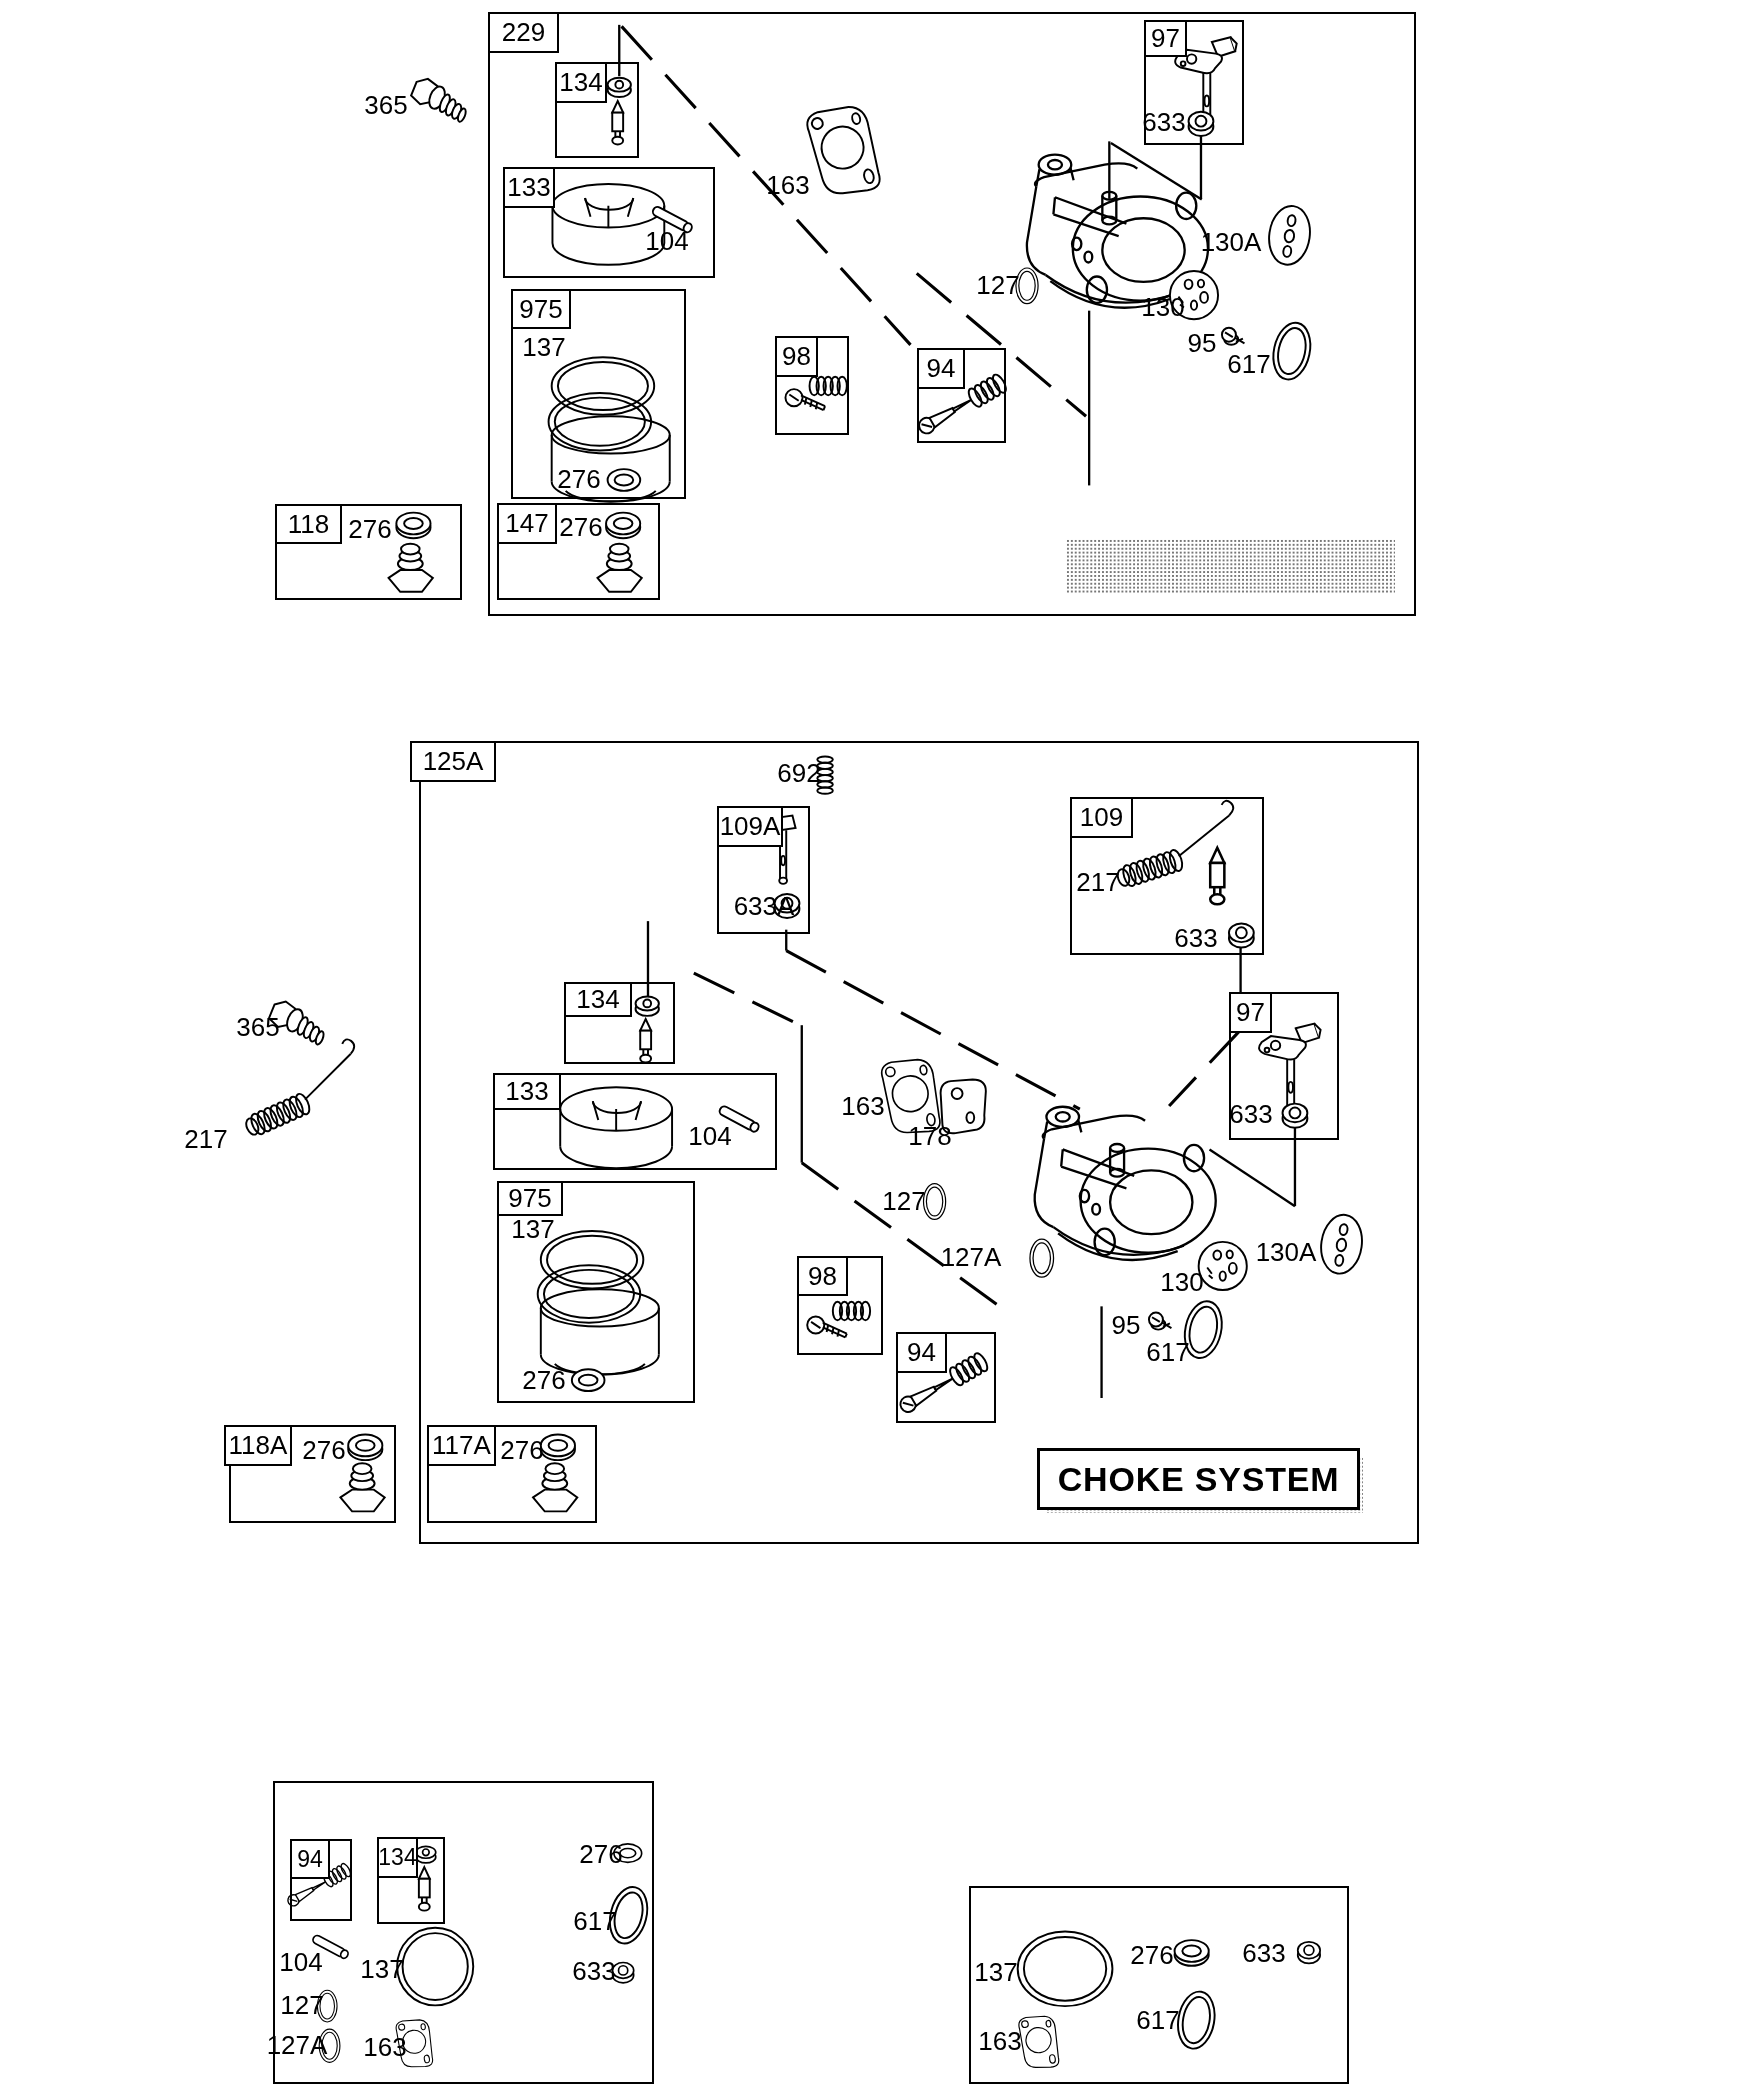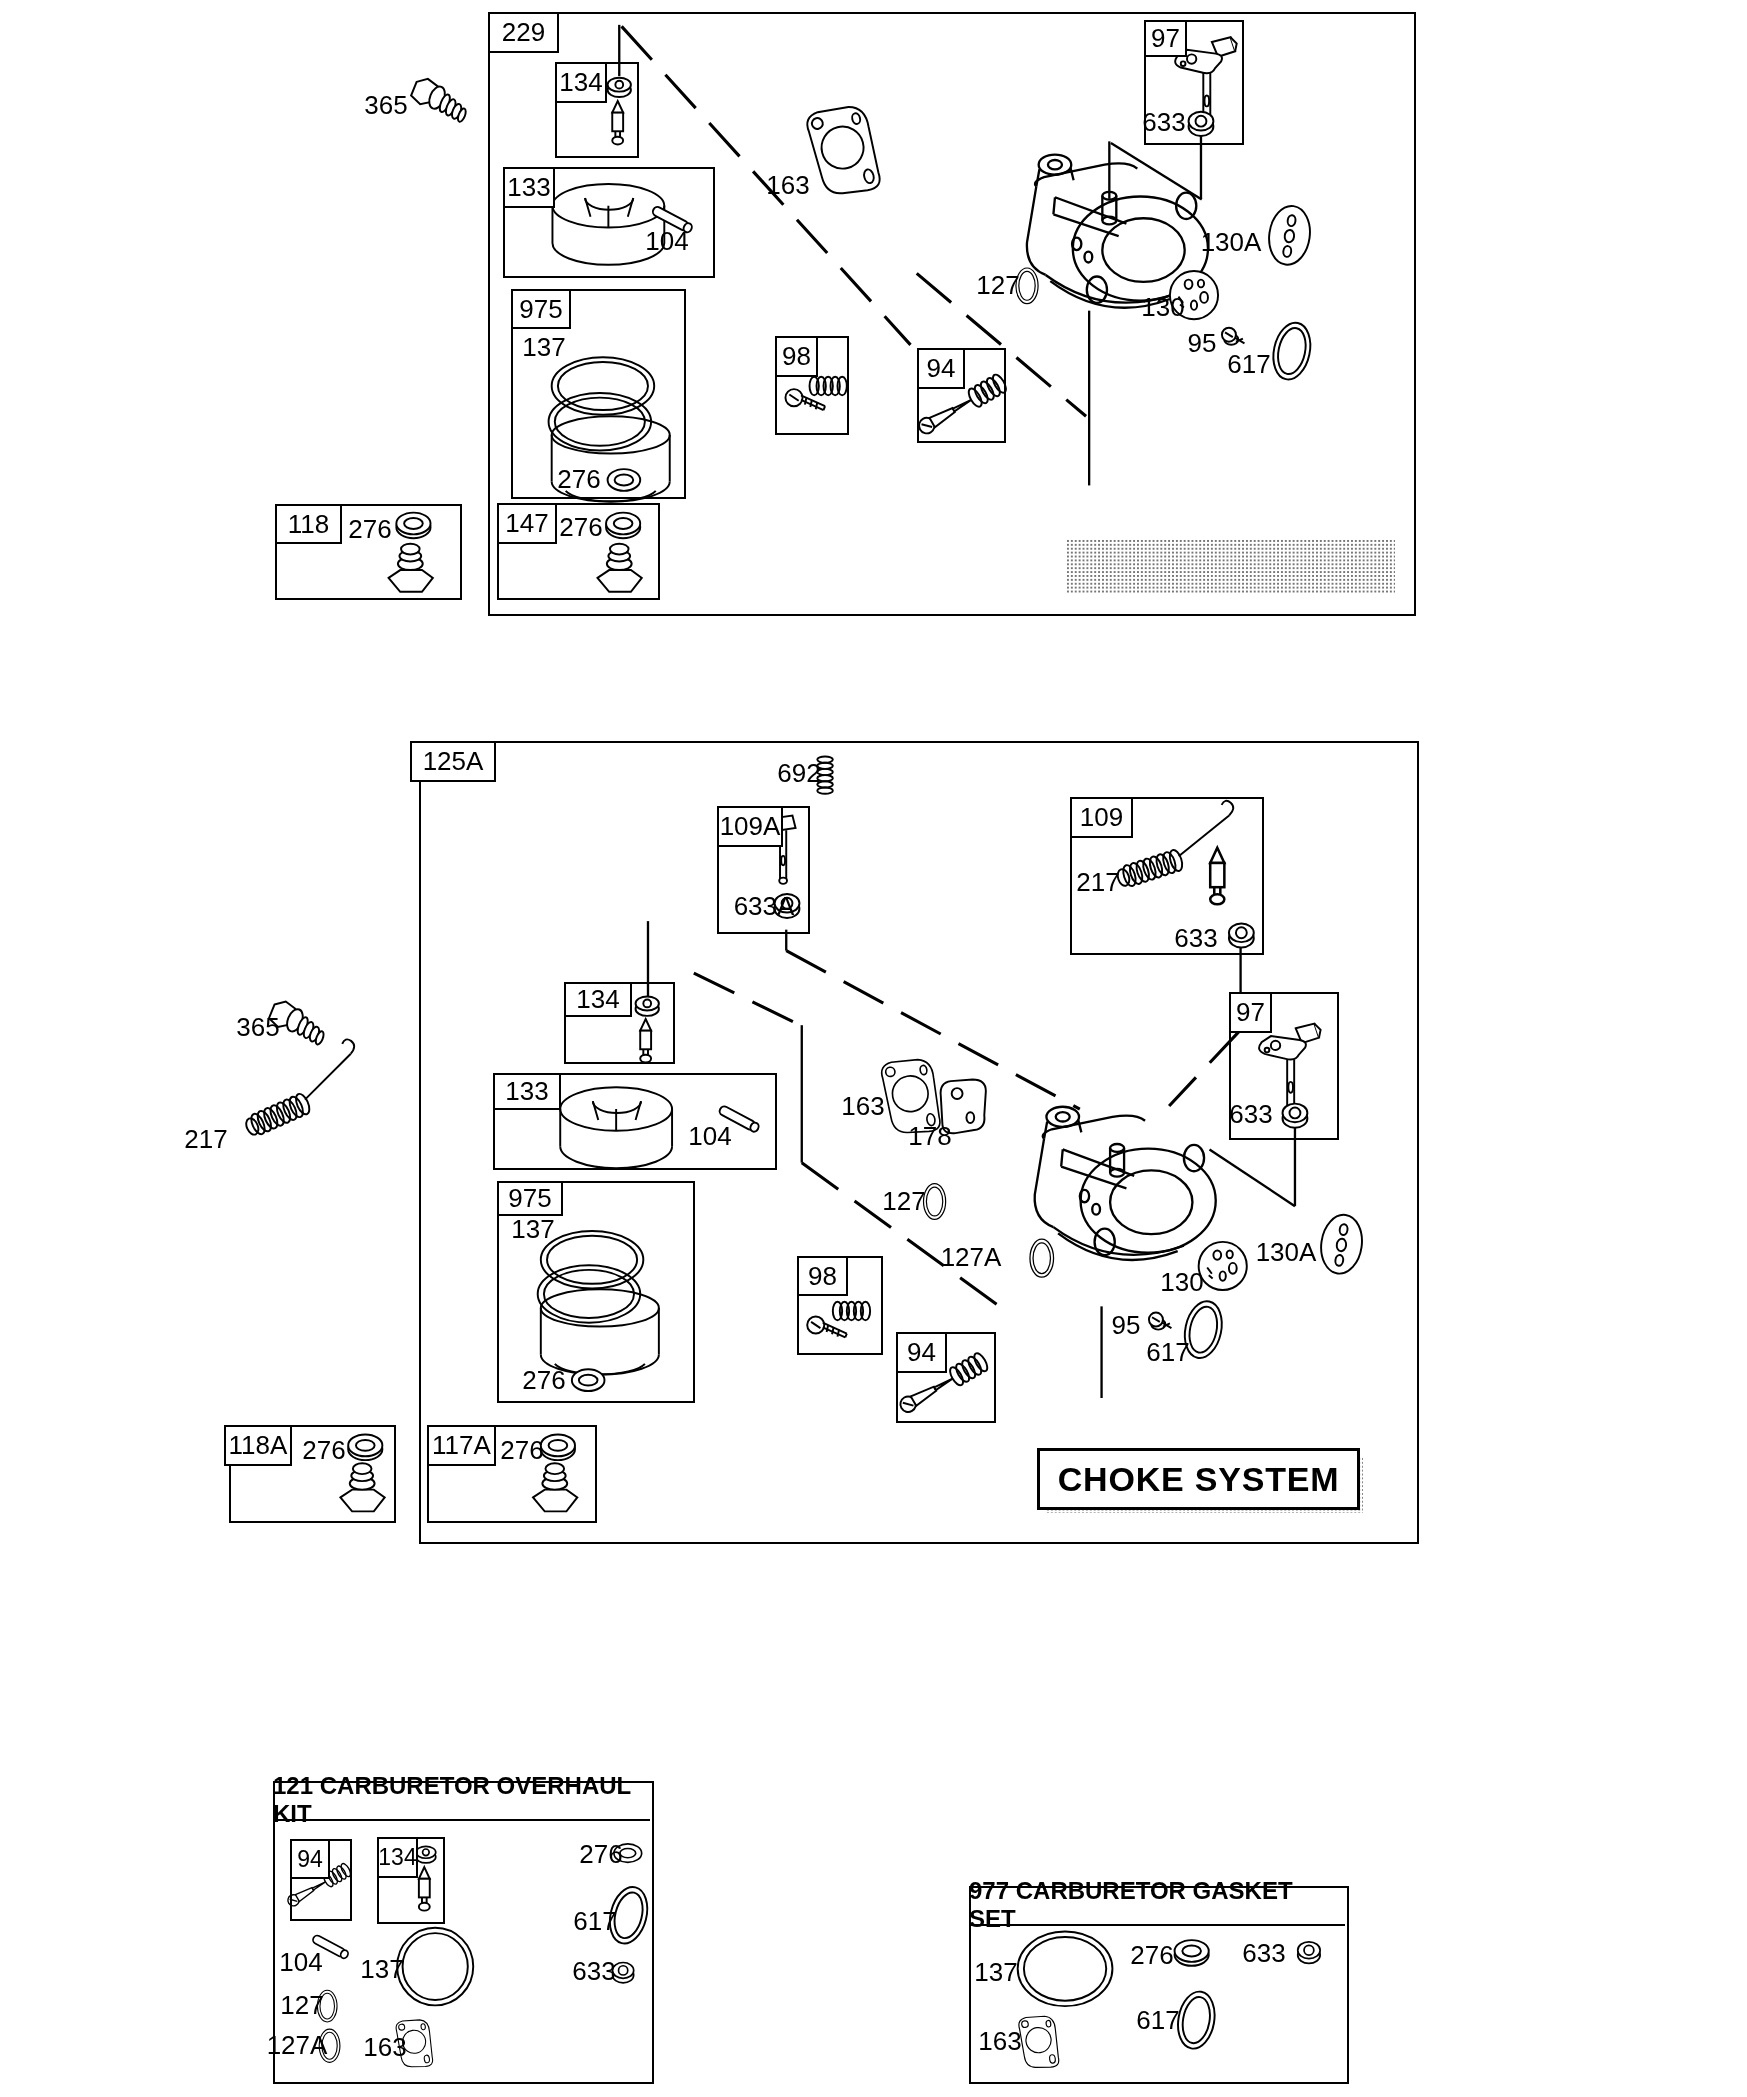--- a/index.html
+++ b/index.html
@@ -460,23 +460,20 @@
       <span>117A</span>
     </div>
 <div class="lbl" style="left:522px;top:1450px">276</div>
 
 <div class="bshadow" style="left:1046px;top:1457px;width:317px;height:56px"></div>
 <div class="banner" style="left:1037px;top:1448px;width:317px;height:56px">
       <span>CHOKE SYSTEM</span>
     </div>
 
 <div class="pbox" style="left:273px;top:1781px;width:377px;height:299px"></div>
-<div class="tbar" style="left:273px;top:1781px;width:377px;height:38px">
-      <span>121 CARBURETOR OVERHAUL KIT</span>
-    </div>
 
 <div class="pbox" style="left:290px;top:1839px;width:58px;height:78px"></div>
 <div class="clb" style="left:290px;top:1839px;width:36px;height:36px;font-size:23px">
       <span>94</span>
     </div>
 
 <div class="pbox" style="left:377px;top:1837px;width:64px;height:83px"></div>
 <div class="clb" style="left:377px;top:1837px;width:37px;height:37px;font-size:23px">
       <span>134</span>
     </div>
@@ -484,23 +481,20 @@
 <div class="lbl" style="left:301px;top:1962px">104</div>
 <div class="lbl" style="left:302px;top:2005px">127</div>
 <div class="lbl" style="left:297px;top:2045px">127A</div>
 <div class="lbl" style="left:382px;top:1969px">137</div>
 <div class="lbl" style="left:385px;top:2047px">163</div>
 <div class="lbl" style="left:601px;top:1854px">276</div>
 <div class="lbl" style="left:595px;top:1921px">617</div>
 <div class="lbl" style="left:594px;top:1971px">633</div>
 
 <div class="pbox" style="left:969px;top:1886px;width:376px;height:194px"></div>
-<div class="tbar" style="left:969px;top:1886px;width:376px;height:38px">
-      <span>977 CARBURETOR GASKET SET</span>
-    </div>
 
 <div class="lbl" style="left:996px;top:1972px">137</div>
 <div class="lbl" style="left:1152px;top:1955px">276</div>
 <div class="lbl" style="left:1264px;top:1953px">633</div>
 <div class="lbl" style="left:1158px;top:2020px">617</div>
 <div class="lbl" style="left:1000px;top:2041px">163</div>
 
 </div>
 
 

